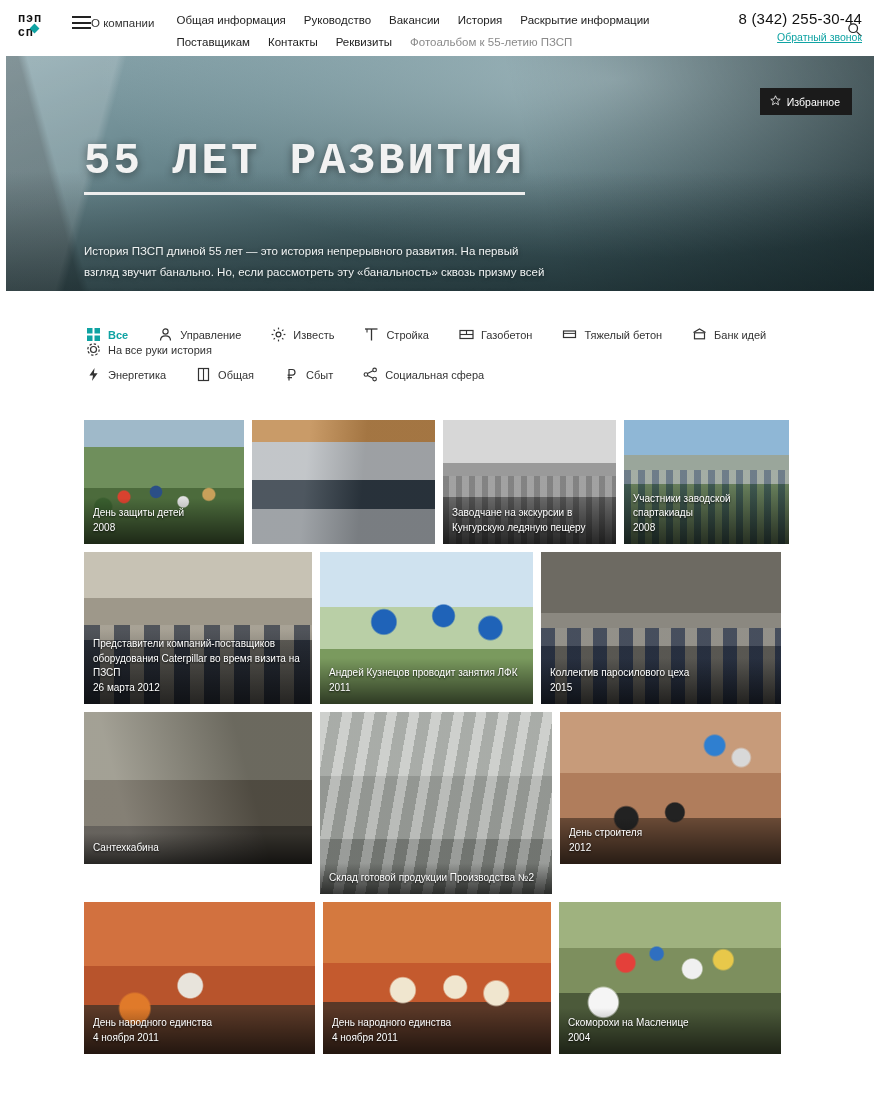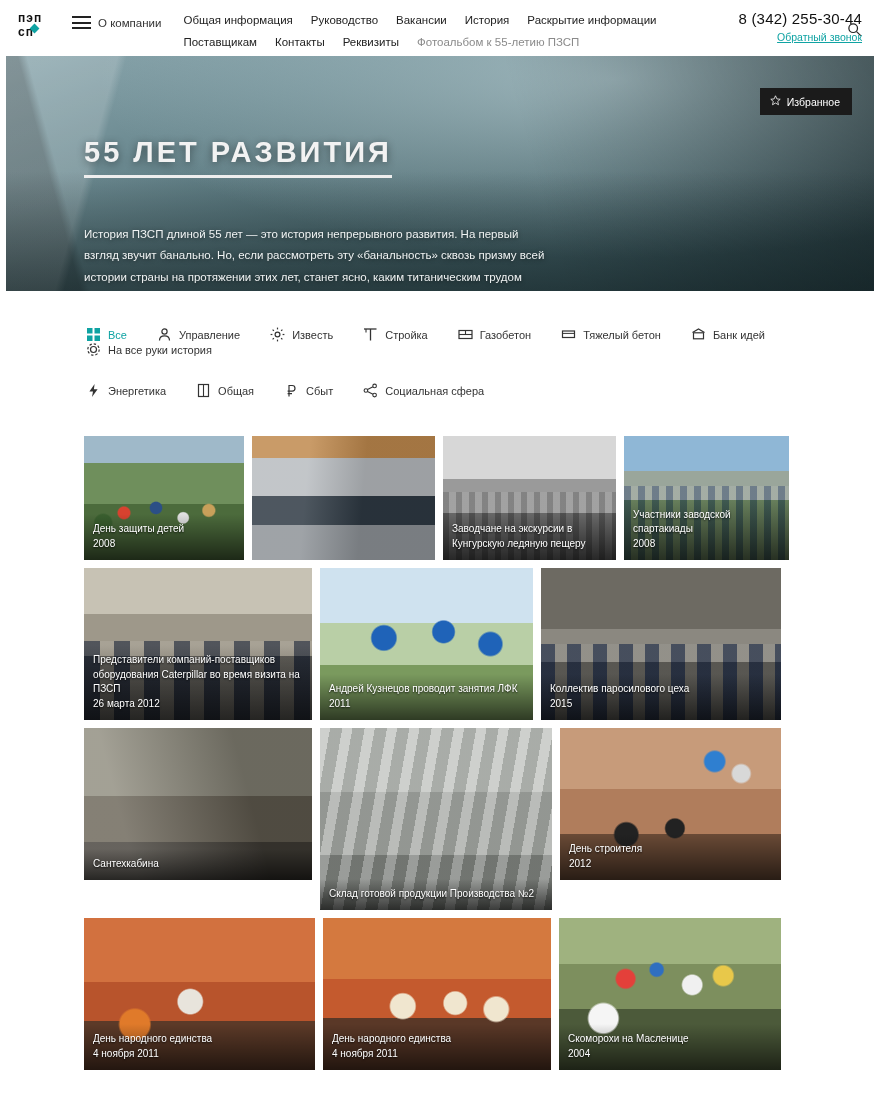--- a/index.html
+++ b/index.html
@@ -36,21 +36,20 @@
   .logo .l1 { position: absolute; top: 2px; left: 0; }
   .logo .l2 { position: absolute; top: 16px; left: 0; }
   .logo .dot {
     position: absolute; top: 15px; left: 13px;
     width: 7px; height: 7px; background: #0fa3a3;
     transform: rotate(45deg);
   }
   .burger-wrap {
     display: flex;
     align-items: center;
-    gap: 7px;
     margin-left: 20px;
     margin-top: 8px;
   }
   .burger {
     width: 19px; height: 13px;
     display: flex; flex-direction: column; justify-content: space-between;
   }
   .burger span { display: block; height: 2px; background: #222; width: 100%; }
   .burger-label { font-size: 11.5px; color: #333; }
   .nav {
@@ -119,22 +118,22 @@
     top: 32px; right: 22px;
     background: #1b1b1b;
     color: #fff;
     font-size: 10.5px;
     padding: 7px 12px 7px 10px;
     display: flex; align-items: center; gap: 6px;
     z-index: 3;
   }
   .hero-inner { position: relative; z-index: 2; padding: 80px 0 0 78px; }
   .hero-title {
-    font-family: Liberation Sans, sans-serif;
-    font-size: 29px;
+    font-family: Liberation Mono, monospace;
+    font-size: 44px;
     font-weight: bold;
     letter-spacing: 3px;
     color: #f2f2f2;
     text-shadow: 0 2px 8px rgba(0,0,0,.45);
     border-bottom: 3px solid #eee;
     display: inline-block;
     padding-bottom: 6px;
   }
   .hero-text {
     margin-top: 46px;
@@ -144,31 +143,31 @@
     color: #f0f3f3;
     text-shadow: 0 1px 4px rgba(0,0,0,.5);
   }
   .hero-text a { color: #f0f3f3; text-decoration: underline; }
   
   .filters {
     padding: 36px 0 0 86px;
     max-width: 800px;
   }
   .filter-row { display: flex; align-items: center; flex-wrap: wrap; }
-  .filter-row.second { margin-top: 26px; }
+  .filter-row.second { margin-top: 10px; }
   .filter {
     display: flex;
     align-items: center;
     gap: 7px;
     margin-right: 30px;
     font-size: 11px;
     color: #333;
     white-space: nowrap;
   }
-  .filter.active { color: #0fa3a3; }
+  .filter.active { color: #0fa3a3; font-weight: bold; }
   .filter .ic { width: 15px; height: 15px; display: block; }
   
   .gallery { padding: 38px 84px 0 84px; }
   .grid-row { display: flex; gap: 8px; margin-bottom: 8px; }
   .card {
     position: relative;
     overflow: hidden;
     flex: 0 0 auto;
   }
   .card .cap {

